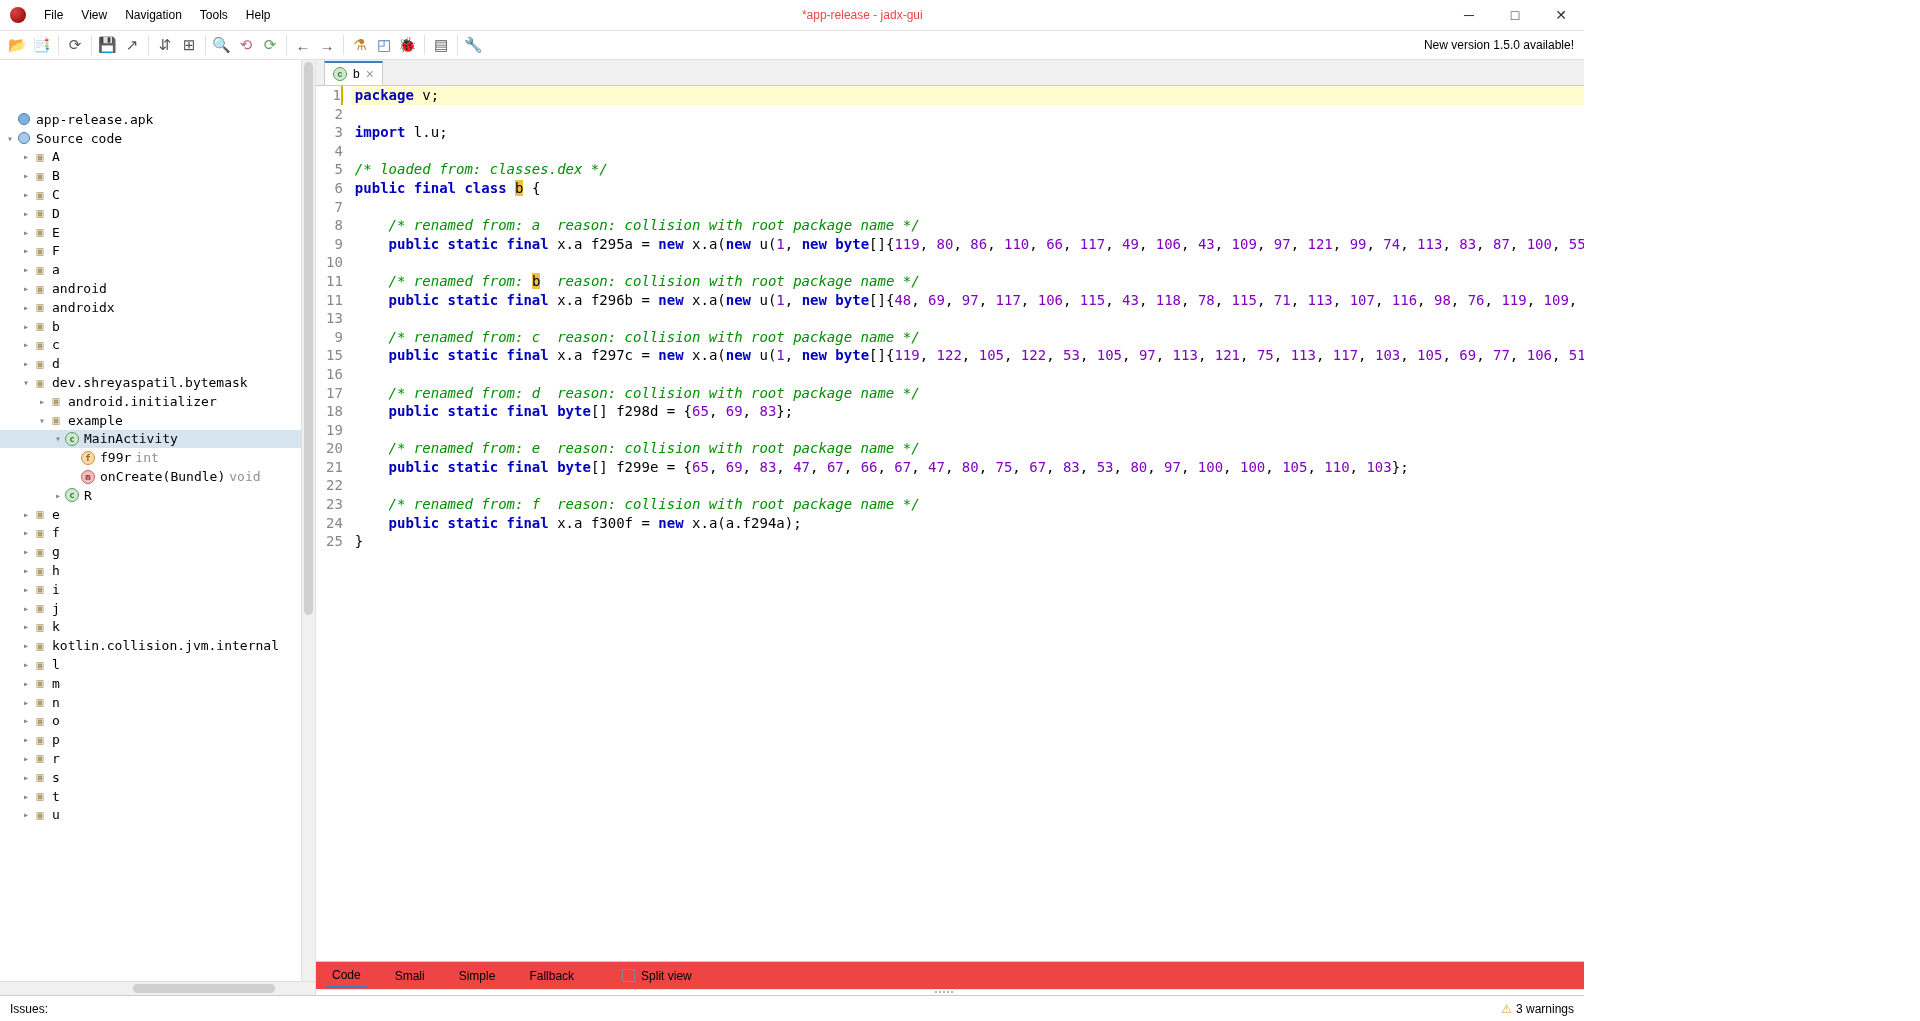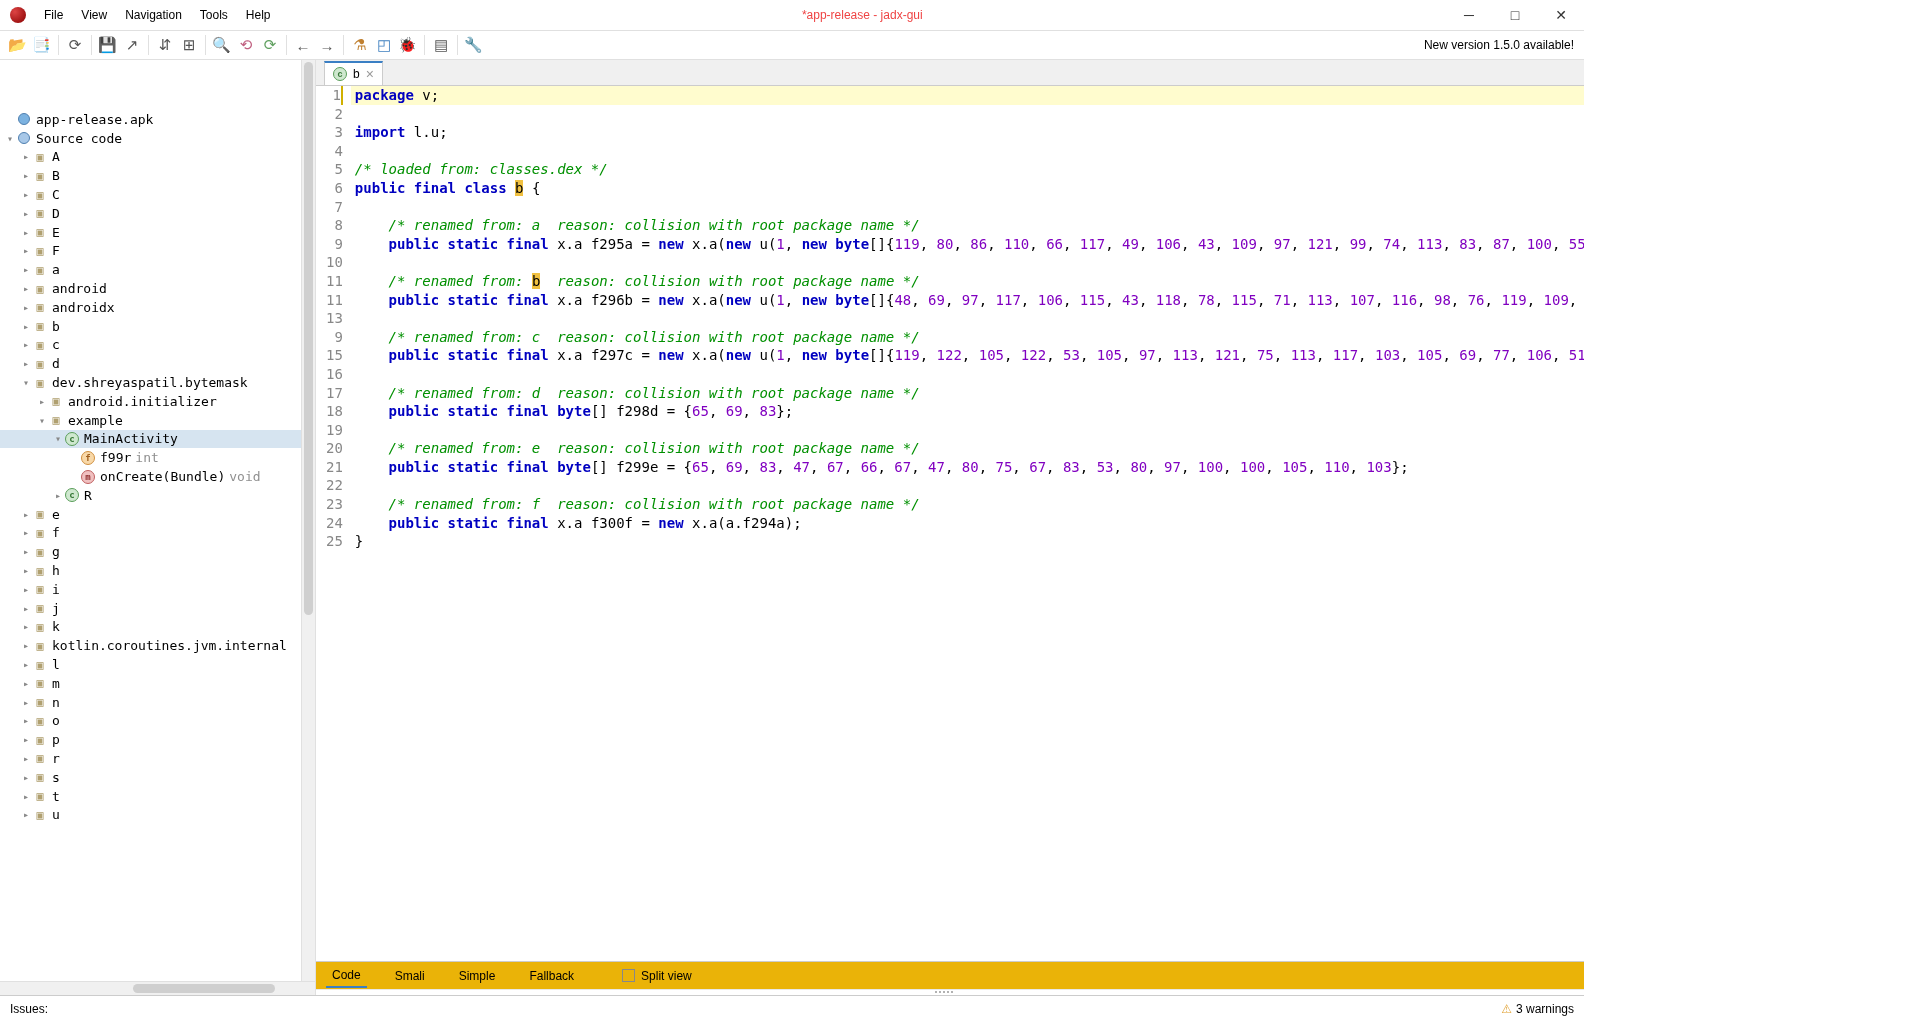--- a/index.html
+++ b/index.html
@@ -41,21 +41,21 @@
 .gutter { text-align:right; color:#888; user-select:none; padding:0 8px 0 10px; }
 .gutter div{height:18.6px;}
 .gutter .g1 { border-right:2px solid #d0b000;}
 .lines { flex:1; }
 .lines div { height:18.6px; white-space:pre; padding-left:4px;}
 .lines .hl { background:#fffcce; }
 .kw{color:#0000c0;font-weight:bold;}
 .cm{color:#009000;font-style:italic;}
 .nm{color:#8000c0;}
 .mark{background:#f0c040;}
-.bottom-tabs { display:flex; align-items:center; height:28px; border-top:1px solid #ccc; background:#eab308; padding-left:10px; gap:22px; font-size:12px;}
+.bottom-tabs { display:flex; align-items:center; height:28px; border-top:1px solid #ccc; background:#ef4444; padding-left:10px; gap:22px; font-size:12px;}
 .bottom-tabs .t { padding:4px 6px; }
 .bottom-tabs .t.active { border-bottom:2px solid #3a7fc4;}
 .bottom-tabs .chk { display:flex; align-items:center; gap:6px; margin-left:20px;}
 .bottom-tabs .chk .box{ width:13px;height:13px;border:1px solid #888;}
 .status { display:flex; align-items:center; height:26px; border-top:1px solid #ccc; background:#fff; padding:0 10px; font-size:12px;}
 .status .sp{flex:1;}
 .status .warn-ico{color:#e0a030; margin-right:4px;}
 .hsplit { height:6px; background:#fff; border-top:1px solid #e8e8e8; display:flex; justify-content:center; align-items:center;}
 .hsplit .grip{ width:30px; height:3px; display:flex; gap:2px;}
 .hsplit .grip span{width:2px;height:2px;background:#999;border-radius:50%;}
@@ -316,21 +316,21 @@
                 <span class="icon">
                   <span class="folder-icon">▣</span>
                 </span>
                 <span>k</span>
               </div>
               <div class="node" style="padding-left: 20px;">
                 <span class="arrow">▸</span>
                 <span class="icon">
                   <span class="folder-icon">▣</span>
                 </span>
-                <span>kotlin.coroutines.jvm.internal</span>
+                <span>kotlin.collision.jvm.internal</span>
               </div>
               <div class="node" style="padding-left: 20px;">
                 <span class="arrow">▸</span>
                 <span class="icon">
                   <span class="folder-icon">▣</span>
                 </span>
                 <span>l</span>
               </div>
               <div class="node" style="padding-left: 20px;">
                 <span class="arrow">▸</span>

